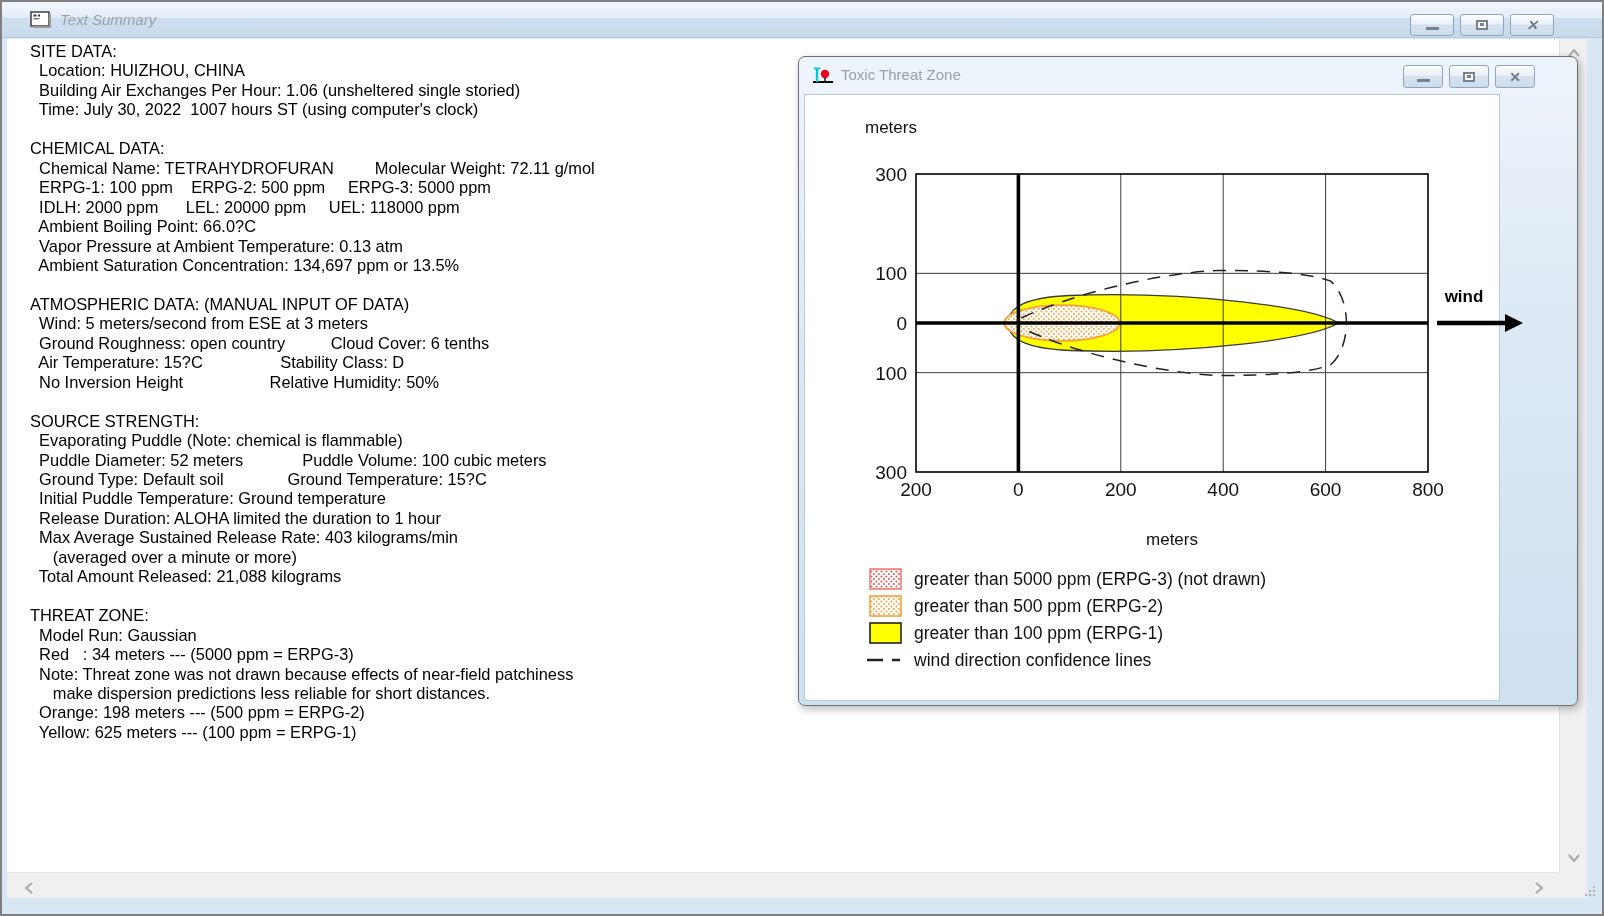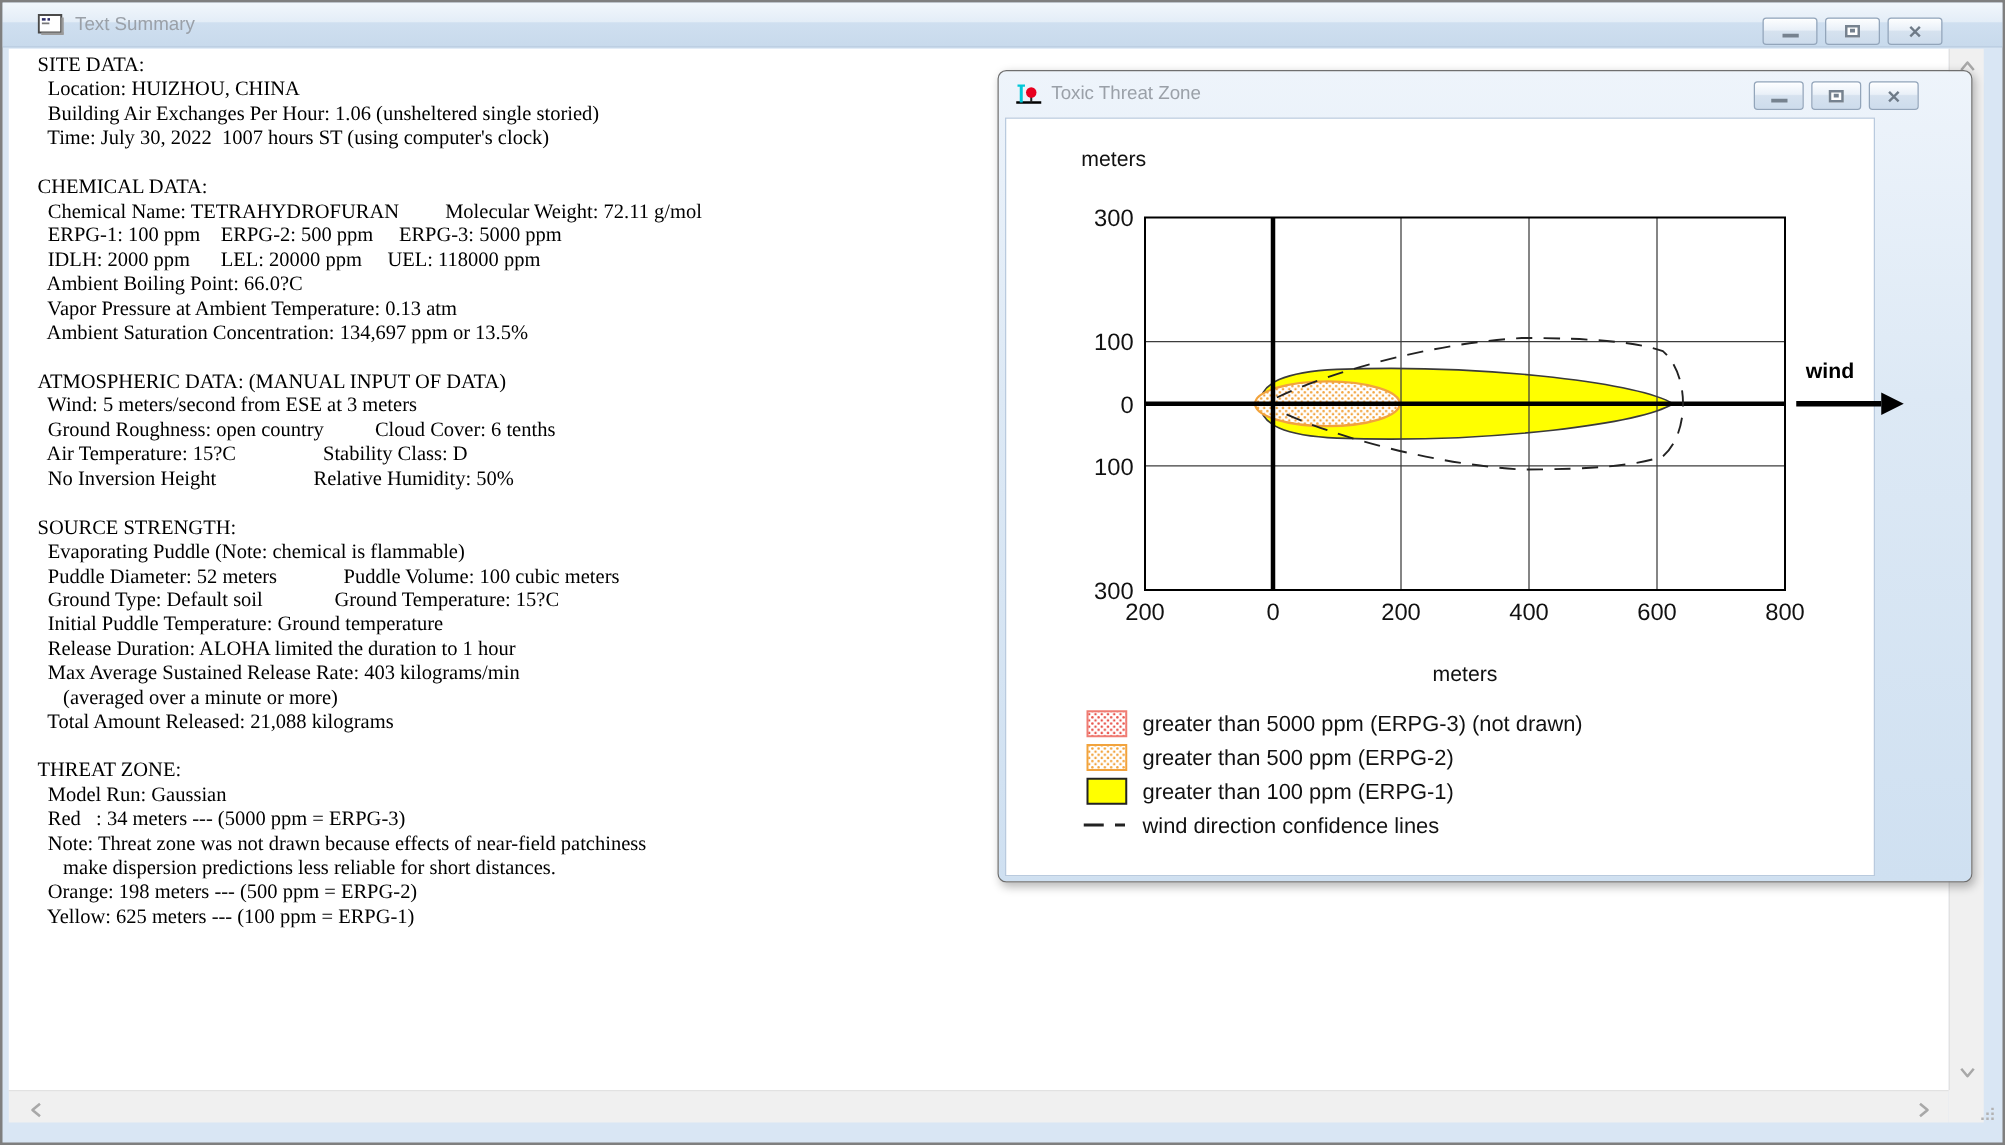--- a/index.html
+++ b/index.html
@@ -8,20 +8,21 @@
   .screen{
     position:relative; width:1604px; height:916px;
     background:#d9e6f4; border:2px solid #7f7f7f; overflow:hidden;
   }
 
   
   .ts-titlebar{
     position:absolute; left:0; top:0; width:1600px; height:36px;
     background:linear-gradient(180deg,#f2f7fc 0%,#e3edf7 45%,#cfdff0 46%,#c8daec 100%);
     border-bottom:1px solid #b5c9de;
+    font-style:italic;
   }
   .win-title{
     position:absolute; top:9px; font-size:15px; color:#9aa0a8;
     font-family:"Liberation Sans", sans-serif; white-space:nowrap;
   }
   .caption-btn{
     position:absolute; width:44px; height:22px; border:1px solid #93a5ba; border-radius:3px;
     background:linear-gradient(180deg,#fdfeff 0%,#e9f0f8 45%,#d6e2ef 50%,#cddcec 100%);
     display:flex; align-items:center; justify-content:center;
     box-shadow:0 1px 0 rgba(255,255,255,.7) inset;
@@ -30,21 +31,21 @@
   .glyph-max{ width:12px; height:10px; border:2px solid #76828f; background:#fff; position:relative;}
   .glyph-max::after{ content:""; position:absolute; left:2px; top:1px; width:4px; height:3px; background:#76828f;}
   .glyph-close{ color:#6e7a87; font-size:14px; font-weight:bold; line-height:1;}
 
   .ts-content{
     position:absolute; left:5px; top:37px; width:1552px; height:833px;
     background:#ffffff; overflow:hidden;
   }
   .ts-pre{
     position:absolute; left:23px; top:3px;
-    font-family:Liberation Serif, serif;
+    font-family:Liberation Sans, sans-serif;
     font-size:16.4px; line-height:19.45px; color:#000;
     white-space:pre;
   }
 
   
   .vscroll{
     position:absolute; left:1557px; top:37px; width:28px; height:833px;
     background:#f0f0f0; border-left:1px solid #e2e2e2;
   }
   .hscroll{

